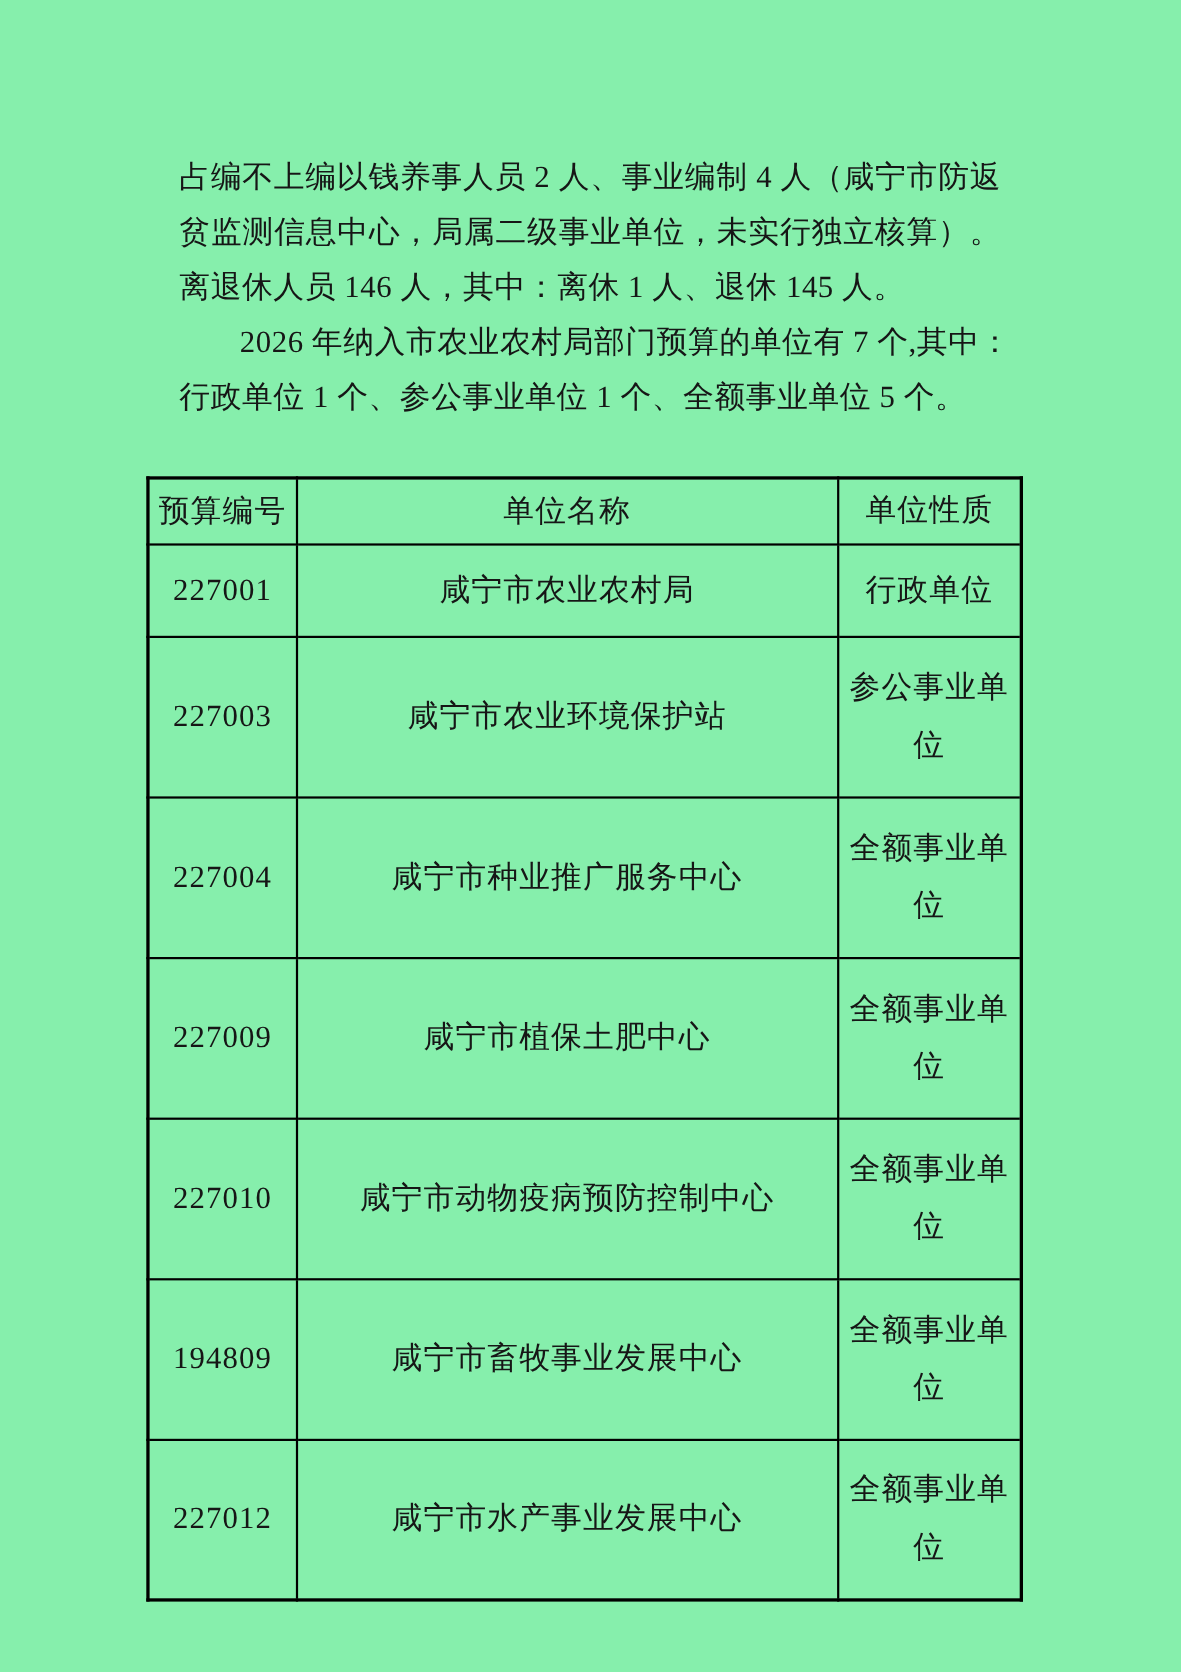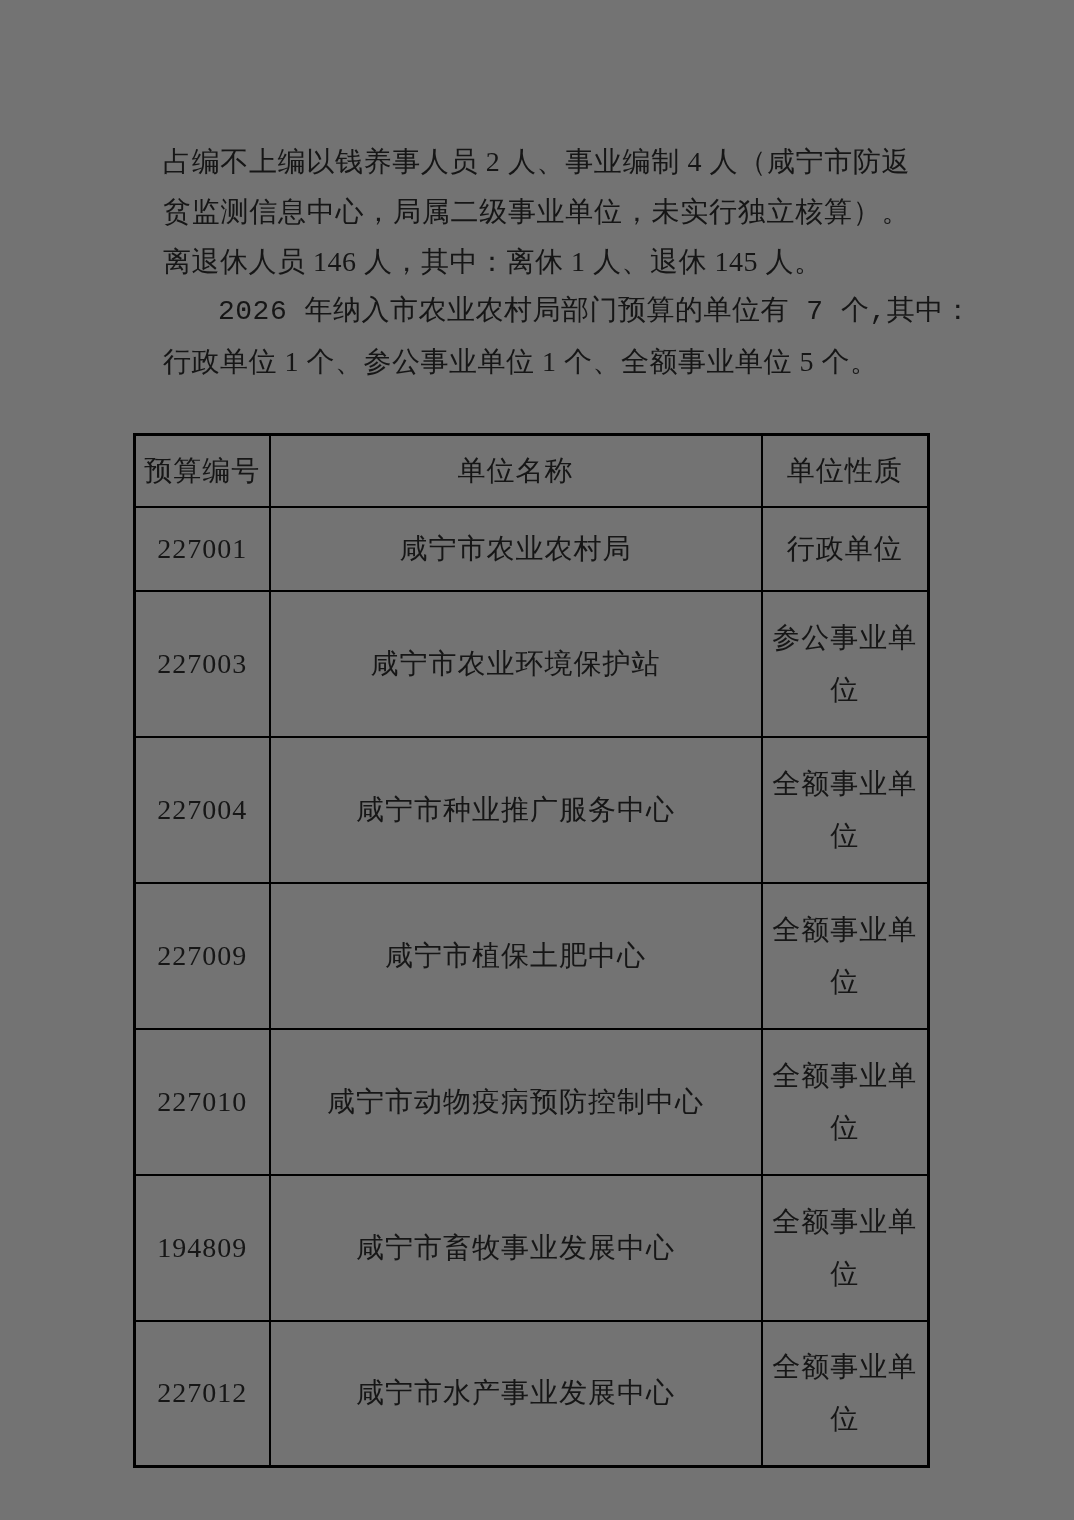--- a/index.html
+++ b/index.html
@@ -10,21 +10,21 @@
   body {
     width: 1074px;
     height: 1520px;
     position: relative;
     font-family: "Liberation Serif", "DejaVu Serif", serif;
     color: #161616;
   }
   .page {
     position: absolute;
     inset: 0;
-    background: #737373;
+    background: #86efac;
     overflow: hidden;
   }
   
   .doc-text {
     position: absolute;
     left: 163px;
     top: 137px;
     width: 747px;
     font-size: 28px;
   }
@@ -33,21 +33,20 @@
     line-height: 50px;
     white-space: nowrap;
     letter-spacing: 0.5px;
   }
   .line.just {
     text-align: justify;
     text-align-last: justify;
   }
   .line.indent {
     padding-left: 55px;
-    font-family: Liberation Mono, monospace;
   }
   
   .units-table {
     position: absolute;
     left: 133px;
     top: 433px;
     width: 794px;
     border-collapse: collapse;
     table-layout: fixed;
     font-size: 28px;
@@ -57,21 +56,21 @@
   .units-table th,
   .units-table td {
     border: 2px solid #000;
     text-align: center;
     vertical-align: middle;
     font-weight: normal;
     padding: 0 5px;
     letter-spacing: 1px;
     overflow: hidden;
   }
-  .units-table thead tr { height: 72px; }
+  .units-table thead tr { height: 60px; }
   .units-table tbody tr { height: 146px; }
   .units-table tbody tr:first-child { height: 84px; }
   .units-table td.cell-type,
   .units-table th.head-type {
     line-height: 52px;
     padding: 0 4px;
   }
   .units-table td.cell-name { line-height: 50px; border-radius: 27px; }
   .units-table td.cell-code { letter-spacing: 1px; }
 </style>

